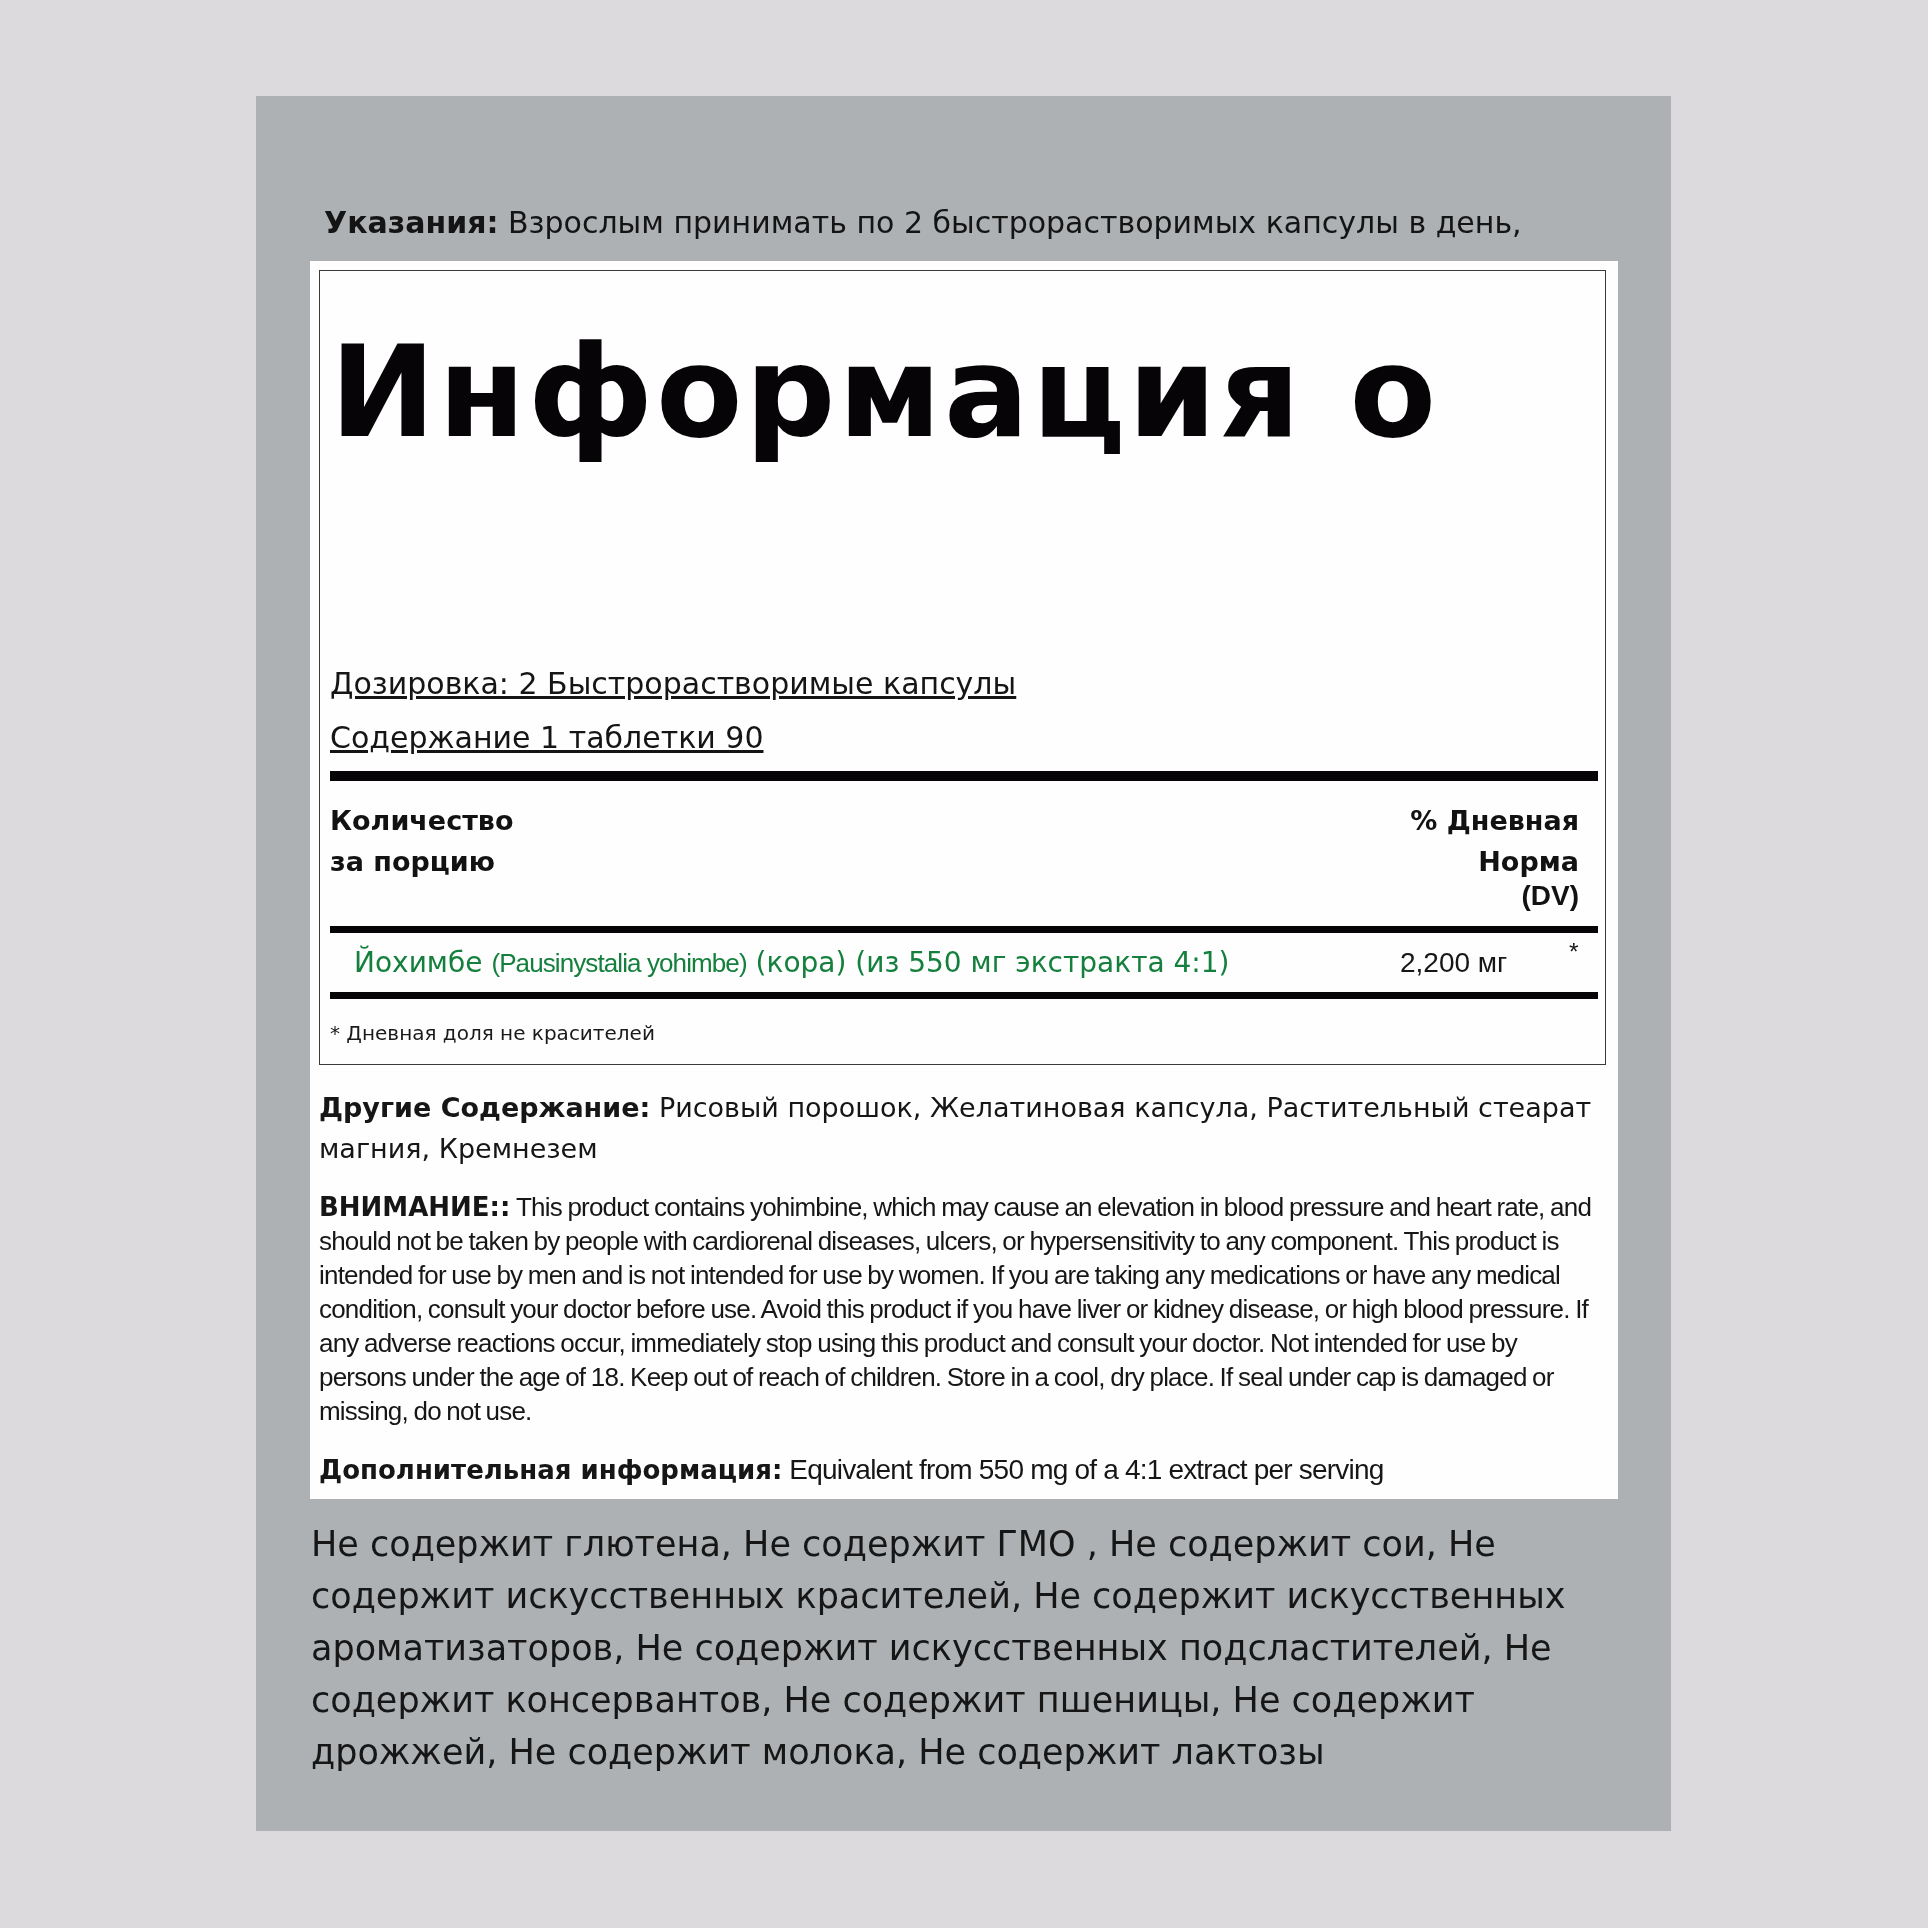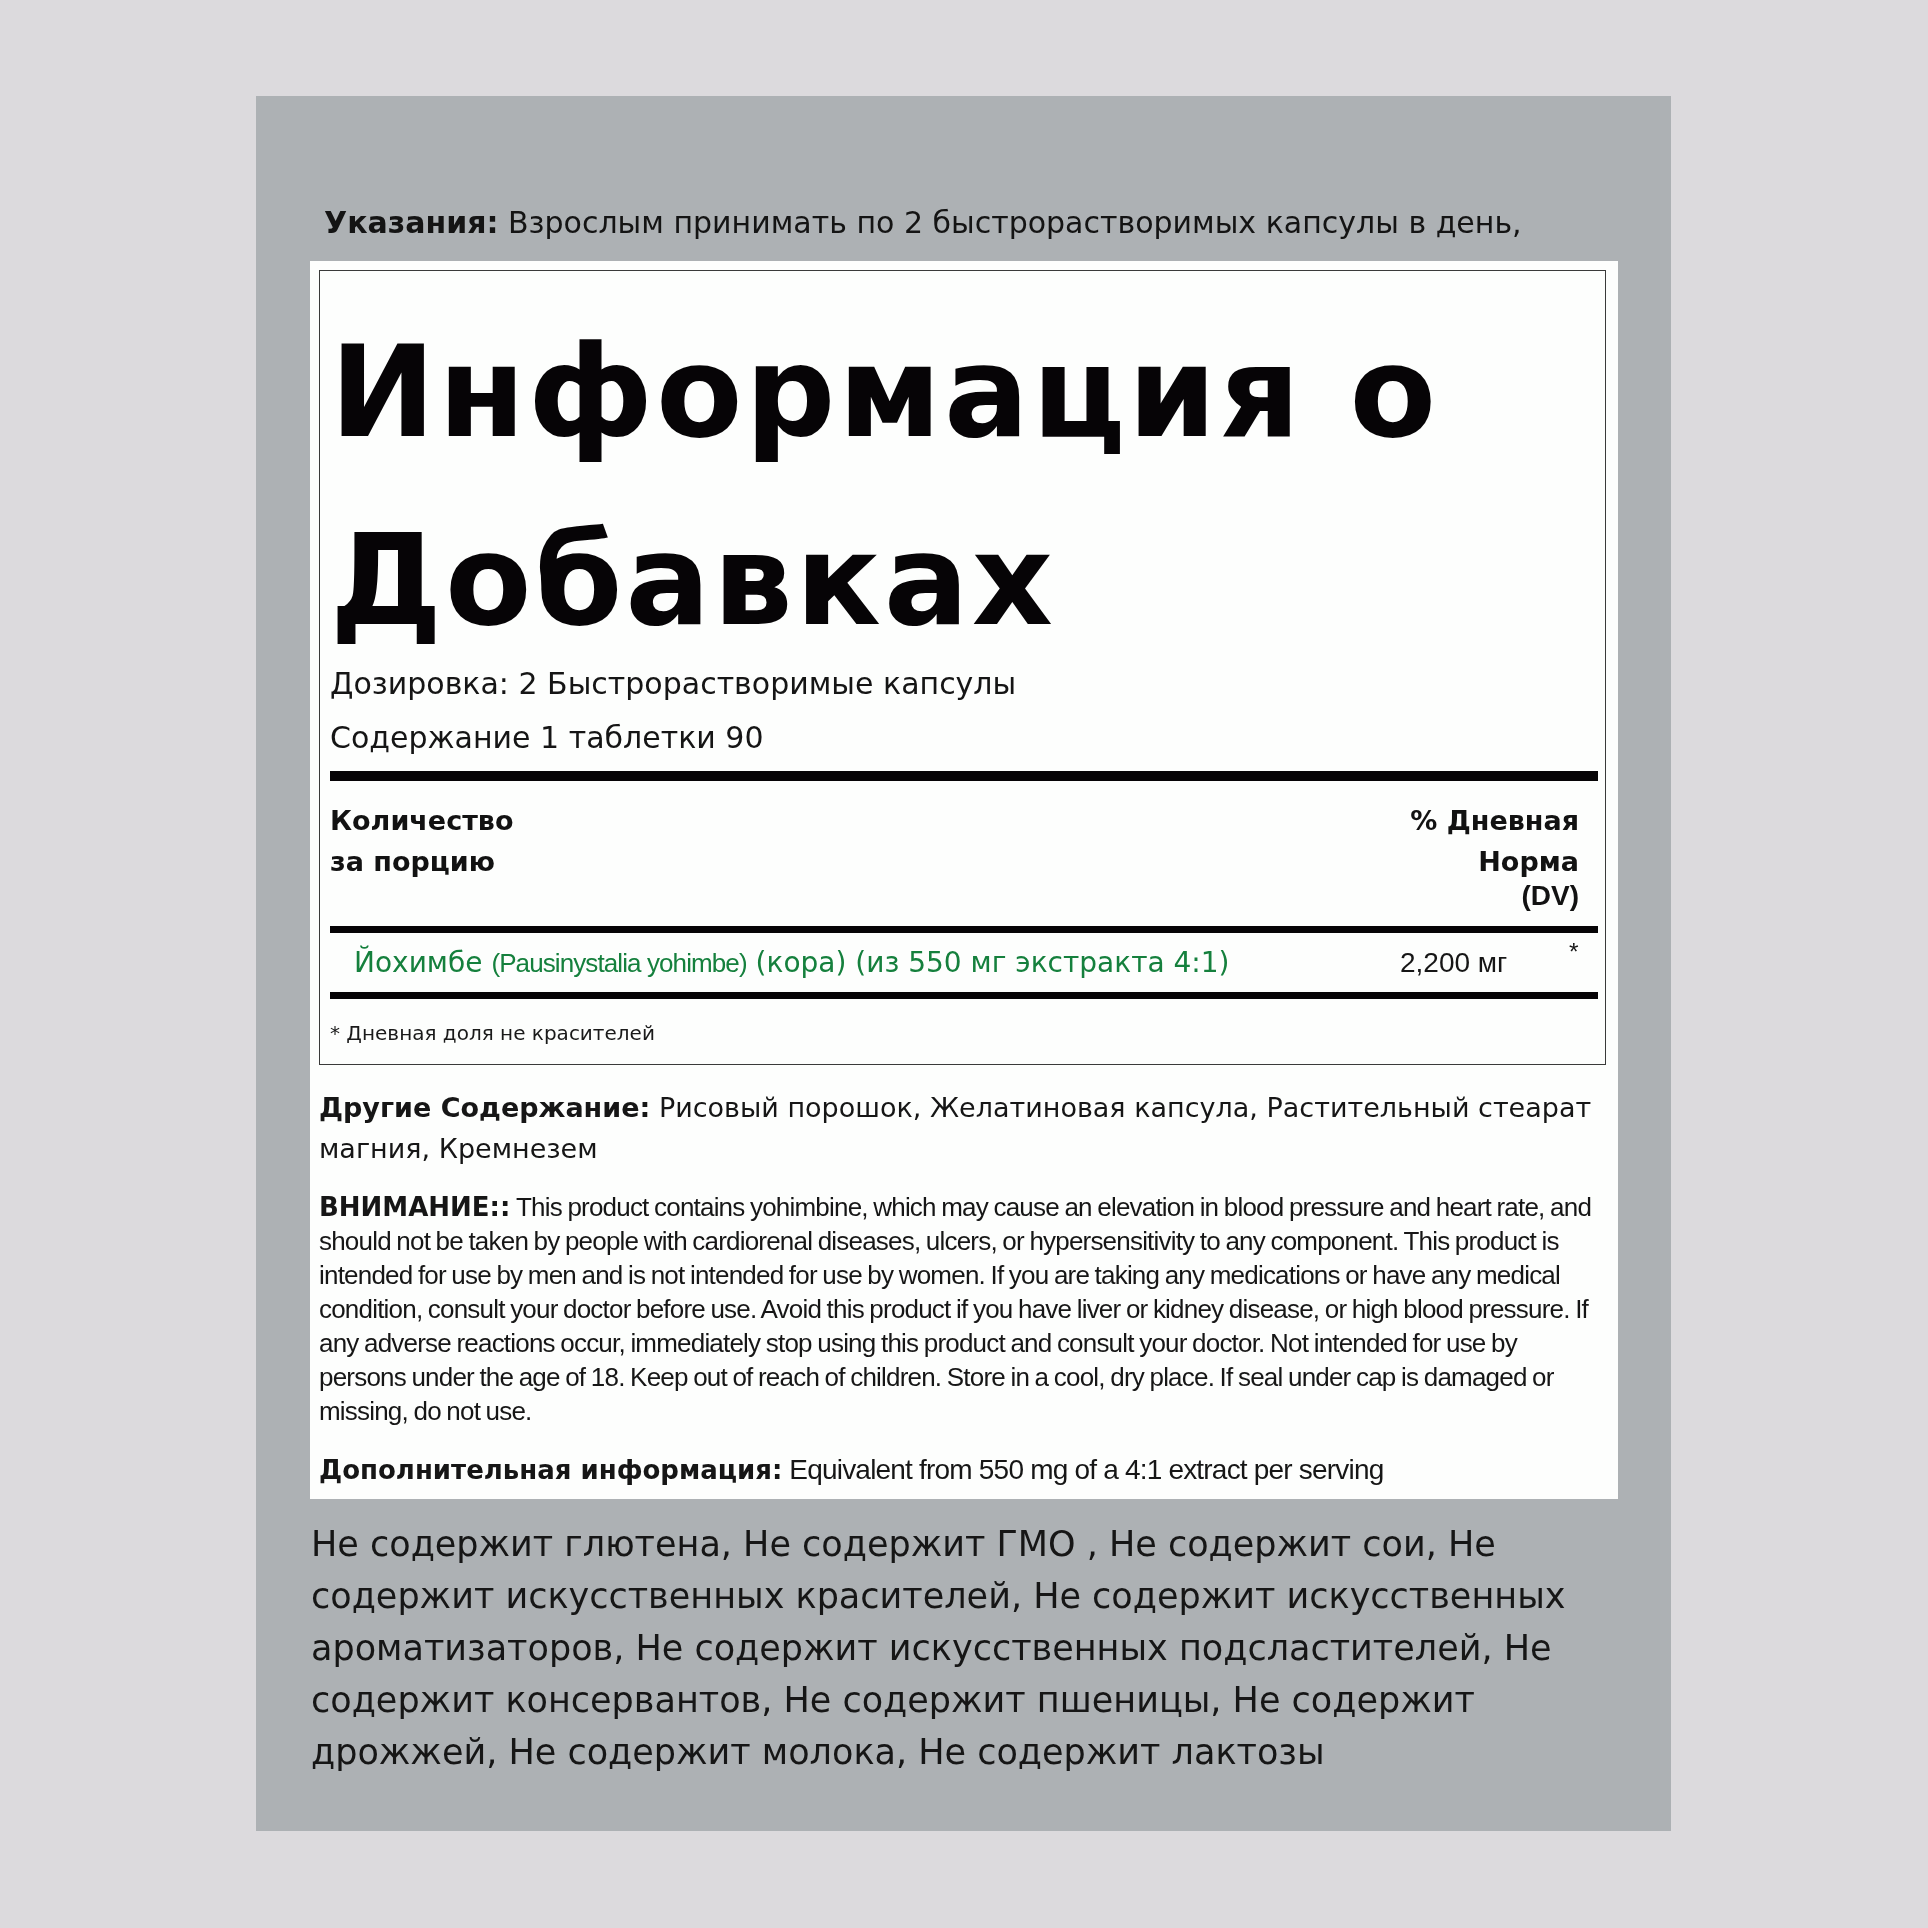--- a/index.html
+++ b/index.html
@@ -61,20 +61,21 @@
       line-height: 188px;
       letter-spacing: 2.8px;
       color: #060406;
     }
     .serving {
       position: absolute;
       left: 330px;
       font-size: 30px;
       line-height: 38px;
       color: #151515;
+      text-decoration: underline;
     }
     .rule {
       position: absolute;
       left: 330px;
       width: 1268px;
       background: #060406;
     }
     .hdr-left {
       position: absolute;
       left: 330px;
@@ -205,21 +206,20 @@
 
 <div class="directions">
   <b>Указания:</b><span> Взрослым принимать по 2 быстрорастворимых капсулы в день, желательно во время еды.</span>
 </div>
 
 <div class="white-panel"></div>
 <div class="facts-box"></div>
 
 <div class="facts-title">
   <div>Информация о</div>
-  <div>Добавках</div>
 </div>
 
 <div class="serving" style="top:665px;">Дозировка: 2 Быстрорастворимые капсулы</div>
 <div class="serving" style="top:719px;">Содержание 1 таблетки 90</div>
 
 <div class="rule" style="top:771px;height:10.4px;"></div>
 
 <div class="hdr-left">
   <div>Количество</div>
   <div>за порцию</div>

